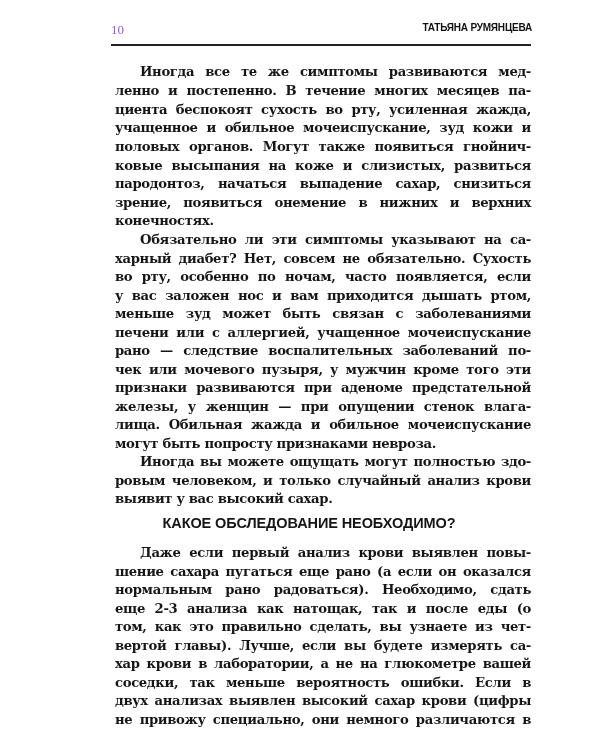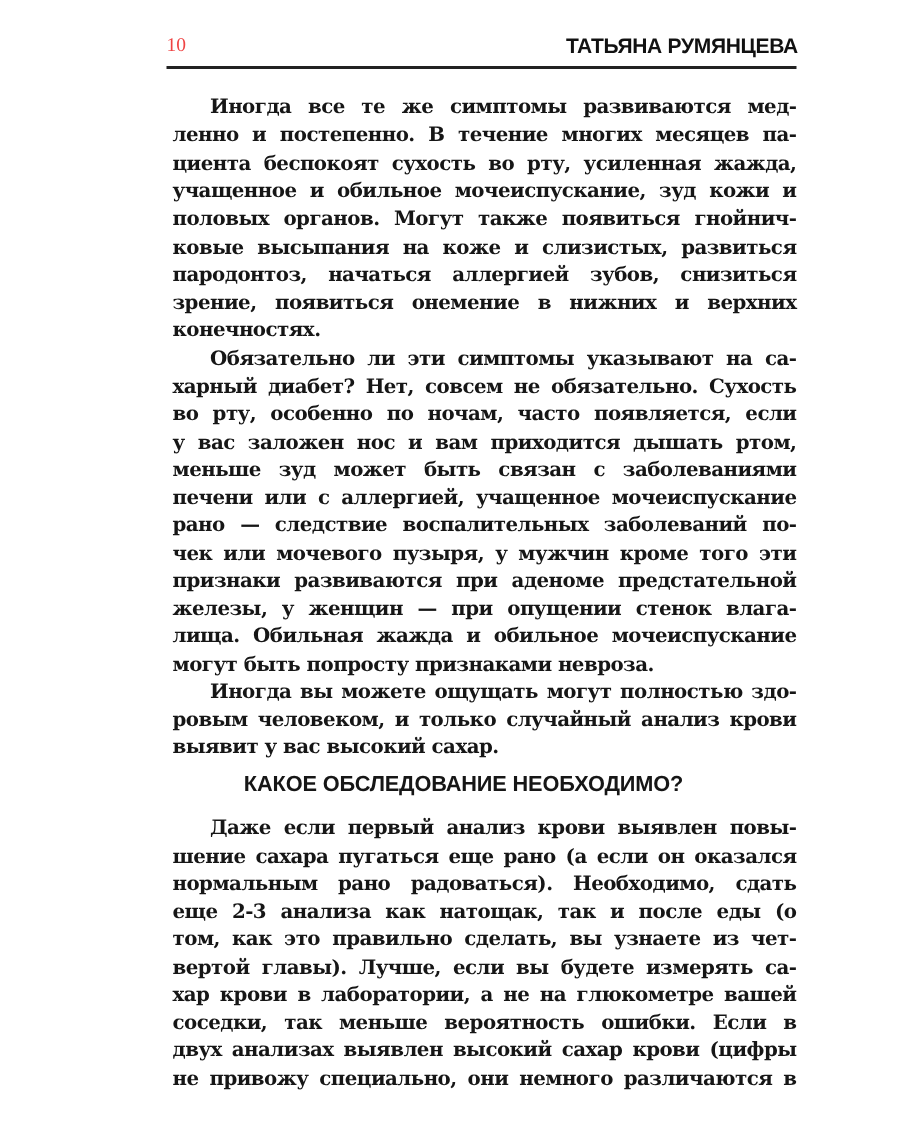--- a/index.html
+++ b/index.html
@@ -2,24 +2,24 @@
 <html><head>
   <meta charset="utf-8">
   <style>
     html, body { margin: 0; padding: 0; }
     body {
       width: 600px; height: 750px; background: #ffffff; position: relative; overflow: hidden;
       font-family: "DejaVu Serif", serif; color: #161616;
     }
     .header-num {
       position: absolute; left: 111px; top: 22px; font-size: 13px; font-weight: normal;
-      font-family: "Liberation Serif", serif; color: #ef4444;
+      font-family: "Liberation Serif", serif; color: #8b5cf6;
     }
     .header-author {
-      position: absolute; right: 68px; top: 22px; font-size: 14px; font-weight: bold;
+      position: absolute; right: 68px; top: 22px; font-size: 10px; font-weight: bold;
       font-family: "Liberation Sans", sans-serif; color: #111; letter-spacing: -0.2px;
     }
     .header-rule {
       position: absolute; left: 111px; top: 44px; width: 420px; height: 2px; background: #222;
     }
     .line {
       position: absolute; left: 115px; width: 416px; height: 20px;
       font-size: 13.2px; font-weight: bold; line-height: 20px; white-space: nowrap;
       text-align: justify; text-align-last: justify; letter-spacing: -0.35px;
     }
@@ -40,21 +40,21 @@
   <div class="header-rule"></div>
 </div>
 
 <div>
   <div class="line indent" style="top:62px">Иногда все те же симптомы развиваются мед-</div>
   <div class="line" style="top:81px">ленно и постепенно. В течение многих месяцев па-</div>
   <div class="line" style="top:100px">циента беспокоят сухость во рту, усиленная жажда,</div>
   <div class="line" style="top:118px">учащенное и обильное мочеиспускание, зуд кожи и</div>
   <div class="line" style="top:137px">половых органов. Могут также появиться гнойнич-</div>
   <div class="line" style="top:156px">ковые высыпания на коже и слизистых, развиться</div>
-  <div class="line" style="top:174px">пародонтоз, начаться аллергией зубов, снизиться</div>
+  <div class="line" style="top:174px">пародонтоз, начаться выпадение сахар, снизиться</div>
   <div class="line" style="top:193px">зрение, появиться онемение в нижних и верхних</div>
   <div class="line last" style="top:211px">конечностях.</div>
   <div class="line indent" style="top:230px">Обязательно ли эти симптомы указывают на са-</div>
   <div class="line" style="top:249px">харный диабет? Нет, совсем не обязательно. Сухость</div>
   <div class="line" style="top:267px">во рту, особенно по ночам, часто появляется, если</div>
   <div class="line" style="top:286px">у вас заложен нос и вам приходится дышать ртом,</div>
   <div class="line" style="top:304px">меньше зуд может быть связан с заболеваниями</div>
   <div class="line" style="top:323px">печени или с аллергией, учащенное мочеиспускание</div>
   <div class="line" style="top:341px">рано — следствие воспалительных заболеваний по-</div>
   <div class="line" style="top:360px">чек или мочевого пузыря, у мужчин кроме того эти</div>

